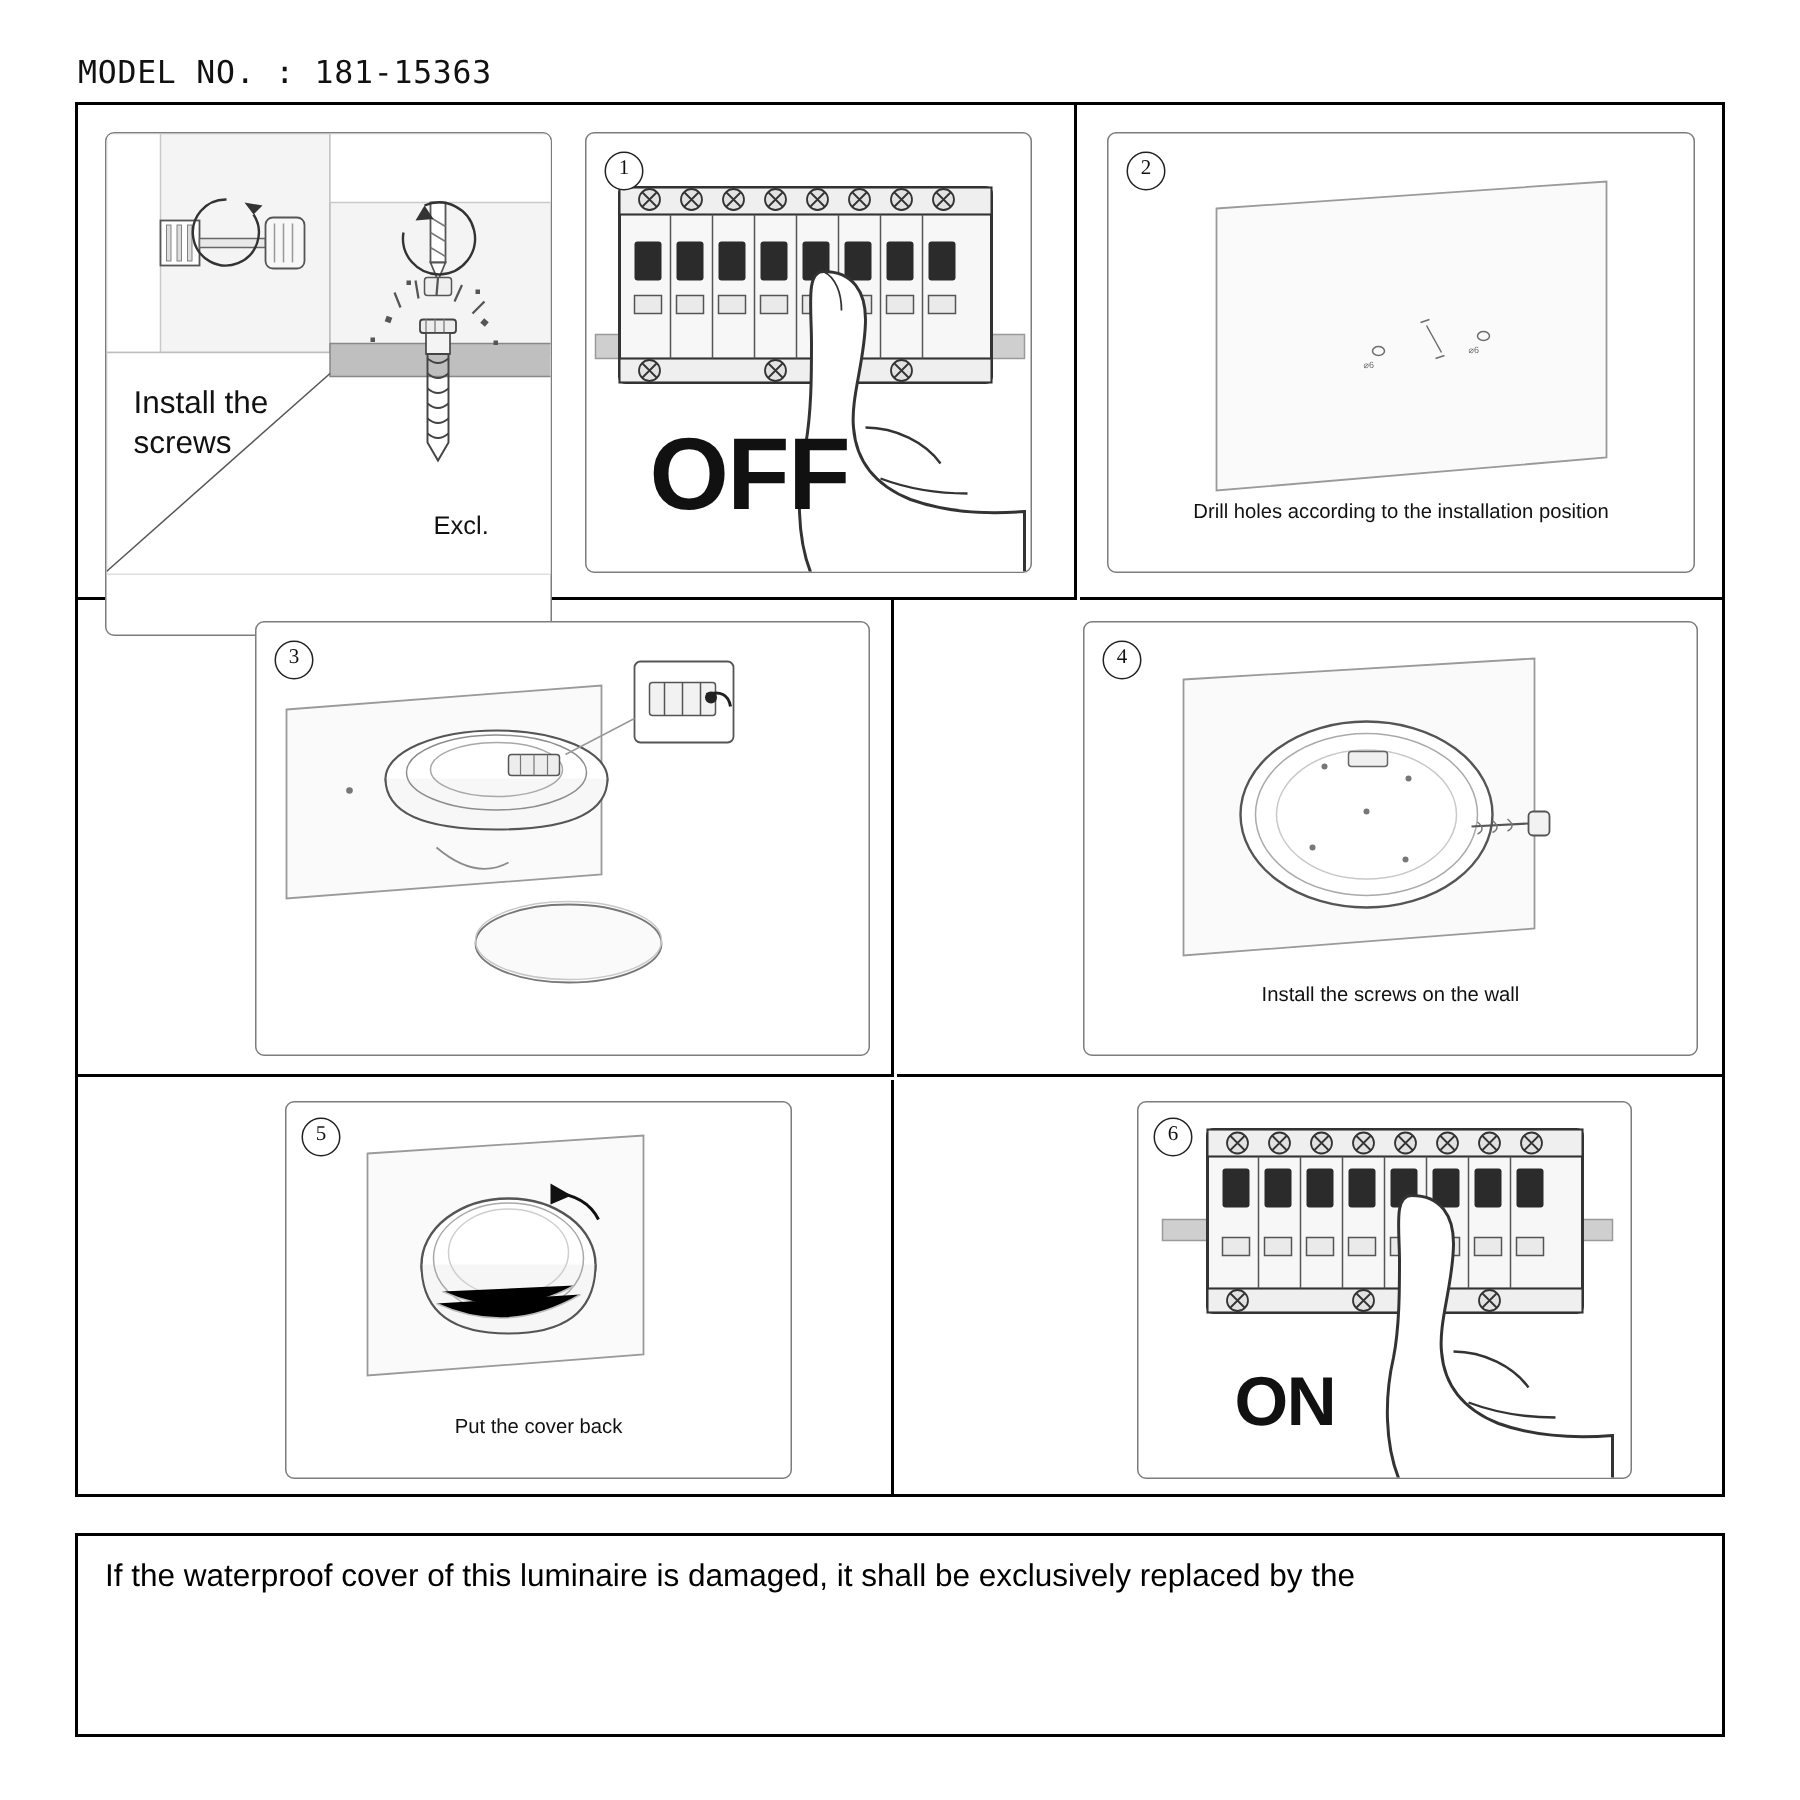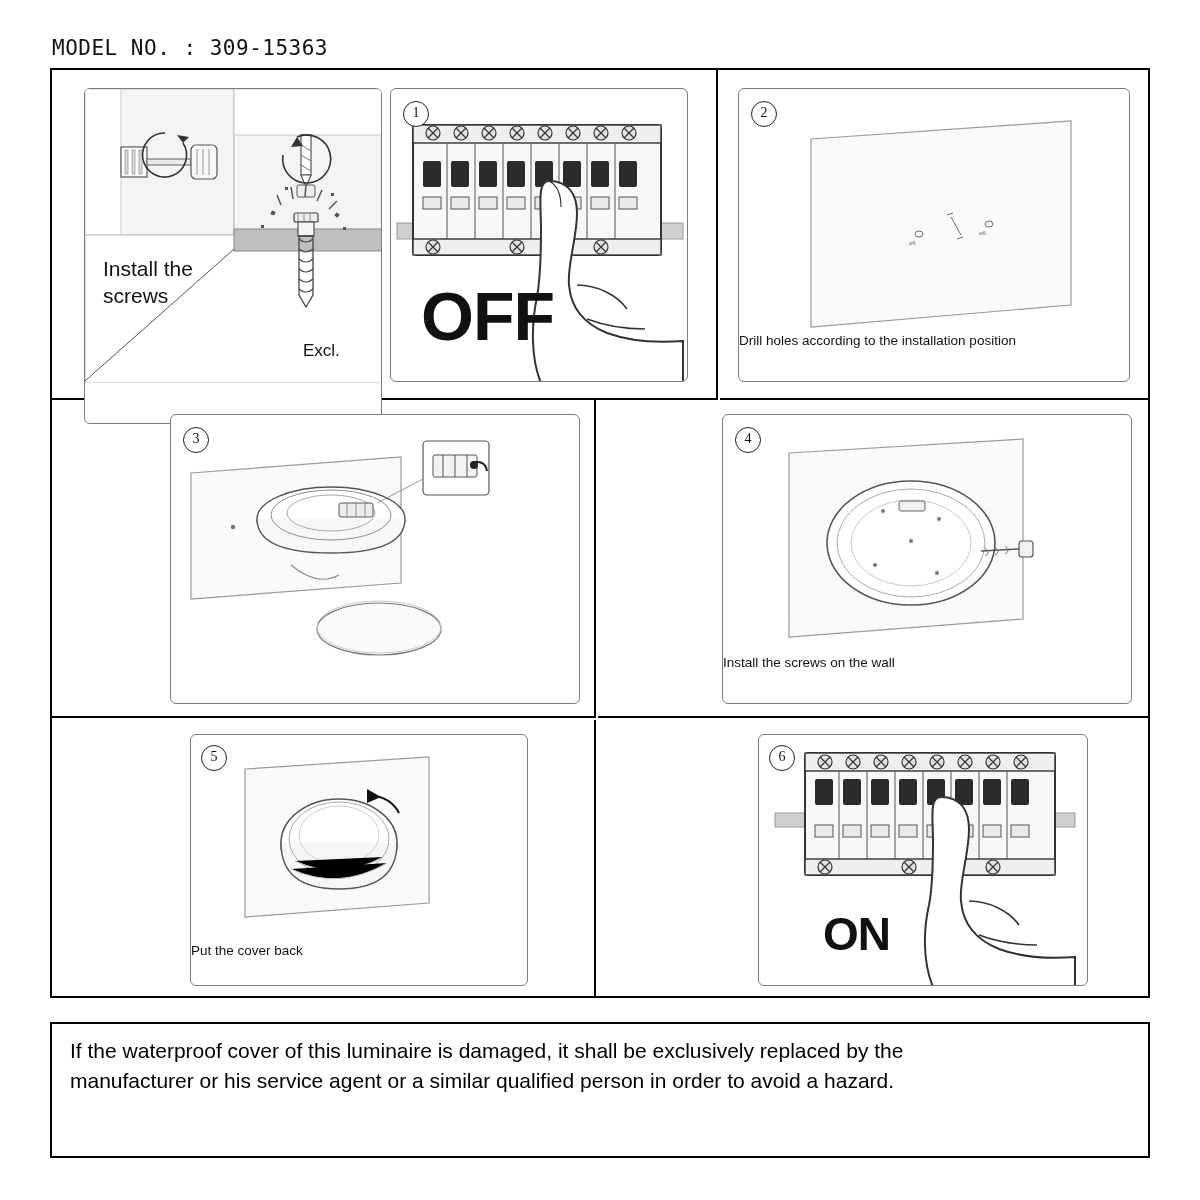--- a/index.html
+++ b/index.html
@@ -83,20 +83,21 @@
     line-height: 22px;
     text-align: center;
     font-family: "Liberation Serif", serif;
     color: #111;
     background: #fff;
     z-index: 6;
   }
   .caption {
     position: absolute;
     width: 100%;
+    text-align: center;
     font-size: 13.5px;
     color: #111;
   }
   .big-word {
     position: absolute;
     font-family: "Liberation Sans", sans-serif;
     font-weight: bold;
     color: #111;
     letter-spacing: -1px;
   }
@@ -111,27 +112,27 @@
     font-size: 17px;
     color: #111;
   }
   svg { display:block; }
 </style>
 </head>
 <body>
 
 <div class="page">
 
-  <div class="model-line">MODEL NO. : 309-15363</div>
+  <div class="model-line">MODEL NO. : 181-15363</div>
 
   <div class="outer-frame">
 
     <div class="cell cell-border-r cell-border-b" style="left:0;top:0;width:666px;height:330px;">
 
-      <div class="inner-card" style="left:32px;top:18px;width:298px;height:336px;">
+      <div class="inner-card" style="left:18px;top:18px;width:298px;height:336px;">
         <svg width="298" height="294" viewBox="0 0 298 294">
 
           <rect x="0" y="0" width="149" height="146" fill="#f4f4f4"></rect>
           <rect x="0" y="0" width="149" height="146" fill="none" stroke="#bdbdbd" stroke-width="1"></rect>
 
           <rect x="0" y="0" width="36" height="146" fill="#ffffff" stroke="#c9c9c9" stroke-width="1"></rect>
 
           <rect x="36" y="58" width="26" height="30" fill="#ffffff" stroke="#555" stroke-width="1.2"></rect>
           <rect x="40" y="61" width="3" height="24" fill="#ddd" stroke="#777" stroke-width="0.6"></rect>
           <rect x="47" y="61" width="3" height="24" fill="#ddd" stroke="#777" stroke-width="0.6"></rect>
@@ -268,21 +269,21 @@
           </g>
 
           <path d="M158 92 C 178 92 186 106 186 124 C 186 150 176 176 178 196
                    C 180 222 196 236 216 244 C 238 252 266 254 292 252
                    L 292 294 L 150 294 C 140 270 140 236 146 208
                    C 150 186 150 160 150 140 C 150 116 146 92 158 92 Z" fill="#ffffff" stroke="#333" stroke-width="2"></path>
           <path d="M186 196 C 206 196 226 206 236 220" fill="none" stroke="#333" stroke-width="1.6"></path>
           <path d="M196 230 C 212 236 232 240 254 240" fill="none" stroke="#333" stroke-width="1.6"></path>
           <path d="M158 92 C 166 96 170 106 170 118" fill="none" stroke="#333" stroke-width="1.2"></path>
         </svg>
-        <div class="big-word" style="left:30px;top:188px;font-size:68px;">OFF</div>
+        <div class="big-word" style="left:42px;top:188px;font-size:68px;">OFF</div>
       </div>
     </div>
 
     <div class="cell cell-border-b" style="left:668px;top:0;width:428px;height:330px;">
       <div class="inner-card" style="left:18px;top:18px;width:392px;height:294px;">
         <div class="step-num" style="left:12px;top:12px;">2</div>
         <svg width="392" height="294" viewBox="0 0 392 294">
           <polygon points="72,50 332,32 332,216 72,238" fill="#fafafa" stroke="#9a9a9a" stroke-width="1.2"></polygon>
 
           <g stroke="#6d6d6d" stroke-width="1">
@@ -470,16 +471,15 @@
           <path d="M220 200 C 236 206 256 210 278 210" fill="none" stroke="#333" stroke-width="1.6"></path>
         </svg>
         <div class="big-word" style="left:64px;top:172px;font-size:46px;">ON</div>
       </div>
     </div>
 
   </div>
 
   <div class="notes-frame">
     <div class="notes-body">If the waterproof cover of this luminaire is damaged, it shall be exclusively replaced by the</div>
-    <div class="notes-body">manufacturer or his service agent or a similar qualified person in order to avoid a hazard.</div>
   </div>
 
 </div>
 
 </body></html>

